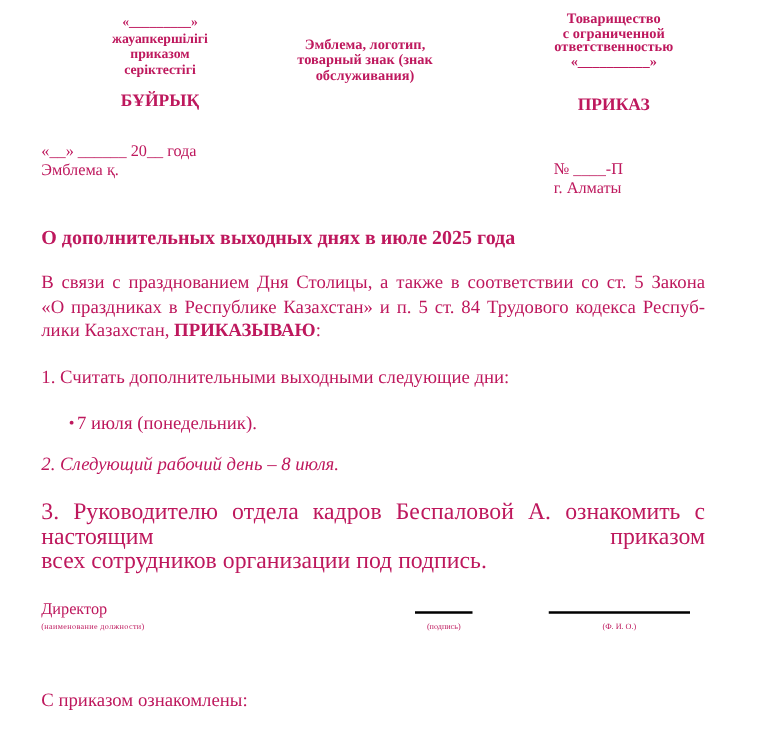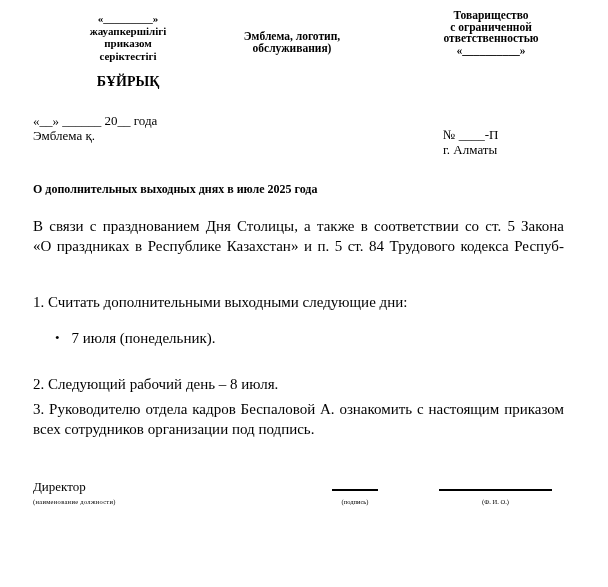--- a/index.html
+++ b/index.html
@@ -1,47 +1,47 @@
 <!DOCTYPE html>
 <html><head>
 <meta charset="utf-8">
 <style>
   html, body { margin: 0; padding: 0; background: #ffffff; }
   .page {
     position: relative;
     width: 608px;
     height: 587px;
     background: #ffffff;
-    color: #000000;
+    color: #be185d;
     font-family: "Liberation Serif", "DejaVu Serif", serif;
     overflow: hidden;
   }
   .abs { position: absolute; }
   .hdr { font-weight: bold; text-align: center; }
 
   .col-left   { left: 48px;  top: 12px;  width: 160px; font-size: 11px;   line-height: 12.5px; }
   .order-kz   { left: 48px;  top: 74px;  width: 160px; font-size: 14px; }
   .col-center { left: 209px; top: 30px;  width: 166px; font-size: 11.5px; line-height: 12.4px; }
   .col-right  { left: 411px; top: 10px;  width: 160px; font-size: 11.5px; line-height: 11.6px; }
   .order-ru   { left: 411px; top: 77px;  width: 160px; font-size: 14px; }
 
   .date-left  { left: 33px;  top: 114px; font-size: 13px; line-height: 14.5px; }
   .date-right { left: 443px; top: 128px; font-size: 13px; line-height: 14.5px; }
 
-  .doc-title  { left: 33px;  top: 182px; font-size: 12px; font-weight: bold; }
+  .doc-title  { left: 33px;  top: 182px; font-size: 16px; font-weight: bold; }
 
   .preamble   { left: 33px;  top: 217px; width: 531px; font-size: 15px; line-height: 19.5px; }
   .just       { text-align: justify; text-align-last: justify; }
 
   .item1      { left: 33px;  top: 294px; font-size: 15px; }
   .bullet-row { left: 55px;  top: 330px; font-size: 15px; }
   .bullet-row .marker { display: inline-block; font-size: 13px; vertical-align: 1px; }
-  .bullet-row .btext  { margin-left: 12px; }
-  .item2      { left: 33px;  top: 376px; font-size: 15px; }
-  .item3      { left: 33px;  top: 400px; width: 531px; font-size: 15px; line-height: 19.5px; }
+  .bullet-row .btext  { margin-left: 2px; }
+  .item2      { left: 33px;  top: 364px; font-size: 15px; font-style: italic; }
+  .item3      { left: 33px;  top: 400px; width: 531px; font-size: 19px; line-height: 19.5px; }
 
   .director      { left: 33px;  top: 479px; font-size: 13px; font-weight: normal; }
   .director-hint { left: 33px;  top: 498px; font-size: 6.5px; letter-spacing: 0.3px; }
   .sig-line-1    { left: 332px; top: 489px; width: 46px;  border-top: 2px solid #000; height: 0; }
   .sig-hint-1    { left: 321px; top: 498px; width: 68px;  font-size: 6.5px; text-align: center; }
   .sig-line-2    { left: 439px; top: 489px; width: 113px; border-top: 2px solid #000; height: 0; }
   .sig-hint-2    { left: 439px; top: 498px; width: 113px; font-size: 6.5px; text-align: center; }
 
   .footer-ack { left: 33px; top: 553px; font-size: 15px; }
 </style>
@@ -53,44 +53,47 @@
   <div class="abs hdr col-left">
     <div>«_________»</div>
     <div>жауапкершілігі</div>
     <div>приказом</div>
     <div>серіктестігі</div>
   </div>
   <div class="abs hdr order-kz">БҰЙРЫҚ</div>
 
   <div class="abs hdr col-center">
     <div>Эмблема, логотип,</div>
+    <div>товарный знак (знак</div>
     <div>обслуживания)</div>
   </div>
 
   <div class="abs hdr col-right">
     <div>Товарищество</div>
     <div>с ограниченной</div>
     <div>ответственностью</div>
     <div>«__________»</div>
   </div>
+  <div class="abs hdr order-ru">ПРИКАЗ</div>
 
   <div class="abs date-left">
     <div>«__» ______ 20__ года</div>
     <div>Эмблема қ.</div>
   </div>
   <div class="abs date-right">
     <div>№ ____-П</div>
     <div>г. Алматы</div>
   </div>
 
   <div class="abs doc-title">О дополнительных выходных днях в июле 2025 года</div>
 
   <div class="abs preamble">
     <div class="just">В связи с празднованием Дня Столицы, а также в соответствии со ст. 5 Закона</div>
     <div class="just">«О праздниках в Республике Казахстан» и п. 5 ст. 84 Трудового кодекса Респуб-</div>
+    <div><span>лики Казахстан, </span><b>ПРИКАЗЫВАЮ</b><span>:</span></div>
   </div>
 
   <div class="abs item1">1. Считать дополнительными выходными следующие дни:</div>
 
   <div class="abs bullet-row">
     <span class="marker">•</span><span class="btext">7 июля (понедельник).</span>
   </div>
 
   <div class="abs item2">2. Следующий рабочий день – 8 июля.</div>
 
@@ -101,14 +104,15 @@
 
   <div class="abs director">Директор</div>
   <div class="abs director-hint">(наименование должности)</div>
 
   <div class="abs sig-line-1"></div>
   <div class="abs sig-hint-1">(подпись)</div>
 
   <div class="abs sig-line-2"></div>
   <div class="abs sig-hint-2">(Ф. И. О.)</div>
 
+  <div class="abs footer-ack">С приказом ознакомлены:</div>
 
 </div>
 
 </body></html>

